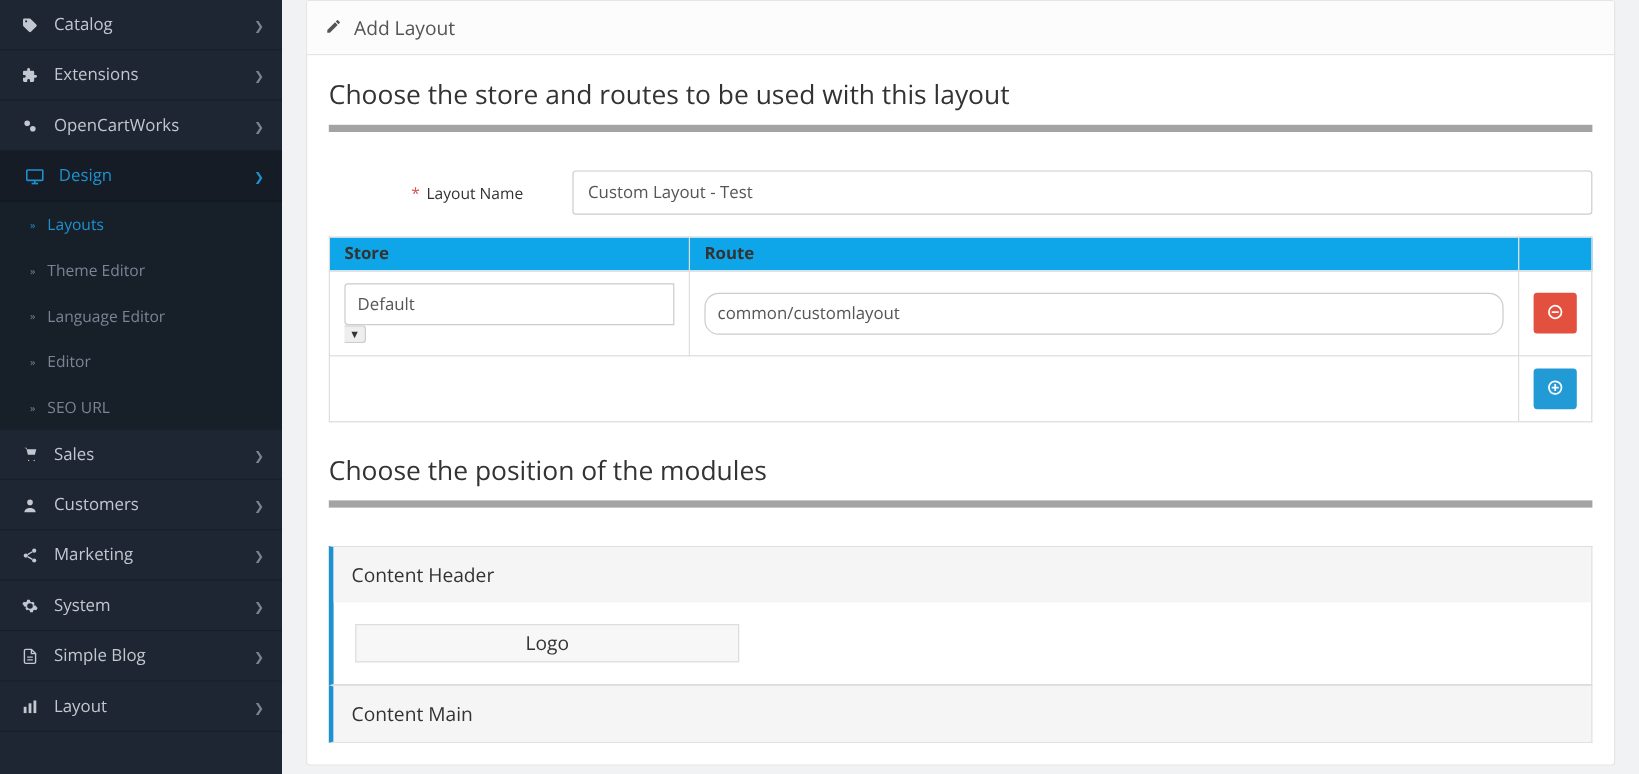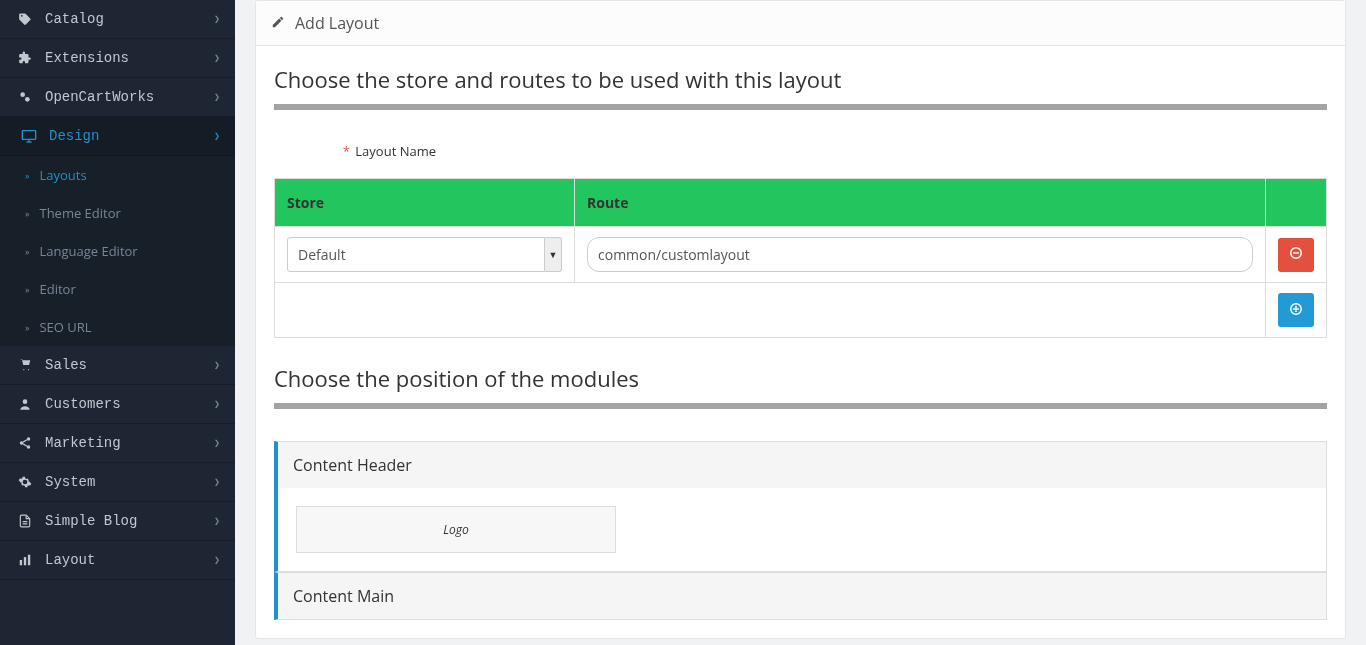--- a/index.html
+++ b/index.html
@@ -20,21 +20,20 @@
       overflow-y: auto;
     }
     .sidebar-item {
       display: flex;
       align-items: center;
       padding: 11px 15px;
       color: #c2c7d0;
       cursor: pointer;
       border-bottom: 1px solid rgba(0,0,0,0.2);
       position: relative;
-      font-family: Liberation Mono, monospace;
     }
     .sidebar-item.active { color: #1e91cf; background: rgba(0,0,0,0.25); padding-left: 19px; }
     .sidebar-item .icon { width: 20px; display: inline-flex; justify-content: center; margin-right: 10px; flex-shrink: 0; }
     .sidebar-item .chevron { margin-left: auto; font-size: 10px; color: #7a8494; }
     .sidebar-item.active .chevron { color: #1e91cf; }
     .sidebar-submenu {
       background: #171f29;
       list-style: none;
     }
     .sidebar-subitem {
@@ -105,36 +104,37 @@
     }
 
     .tbl {
       width: 100%;
       border-collapse: collapse;
       border: 1px solid #ddd;
       margin-bottom: 25px;
     }
     .tbl th {
       text-align: left;
-      padding: 14px 12px;
+      padding: 4px 12px;
       border: 1px solid #ddd;
-      background: #22c55e;
+      background: #0ea5e9;
       font-weight: 700;
       font-size: 14px;
       color: #333;
     }
     .tbl td {
       padding: 10px 12px;
       border: 1px solid #ddd;
       vertical-align: middle;
     }
     .tbl td.action-cell { width: 60px; text-align: center; }
     .tbl .select-wrap {
       position: relative;
       display: flex;
+      flex-direction: column;
     }
     .tbl select {
       width: 100%;
       padding: 7px 10px;
       border: 1px solid #ccc;
       border-radius: 3px 0 0 3px;
       font-size: 14px;
       font-family: inherit;
       color: #555;
       appearance: none;
@@ -185,26 +185,25 @@
       background: #f5f5f5;
       padding: 12px 15px;
       font-size: 16px;
       color: #333;
     }
     .module-panel-body { padding: 18px; }
     .module-block {
       display: inline-block;
       background: #f7f7f7;
       border: 1px solid #ddd;
-      padding: 14px 0;
+      padding: 4px 0;
       width: 320px;
       text-align: center;
-      font-size: 12px;
-      color: #333;
-      font-style: italic;
+      font-size: 16px;
+      color: #333;
     }
   </style>
 </head>
 <body>
 
 <div class="sidebar">
 
   <div class="sidebar-item">
     <span class="icon">
       <svg width="14" height="14" viewBox="0 0 24 24" fill="#c2c7d0">
@@ -351,20 +350,21 @@
     </div>
     <div class="panel-body">
 
       <div class="section-title">Choose the store and routes to be used with this layout</div>
 
       <div class="form-row">
         <label class="form-label">
           <span class="req">*</span>
           <span>Layout Name</span>
         </label>
+        <input type="text" class="form-input" value="Custom Layout - Test" style="">
       </div>
 
       <table class="tbl">
         <thead>
           <tr>
             <th>Store</th>
             <th>Route</th>
             <th></th>
           </tr>
         </thead>

